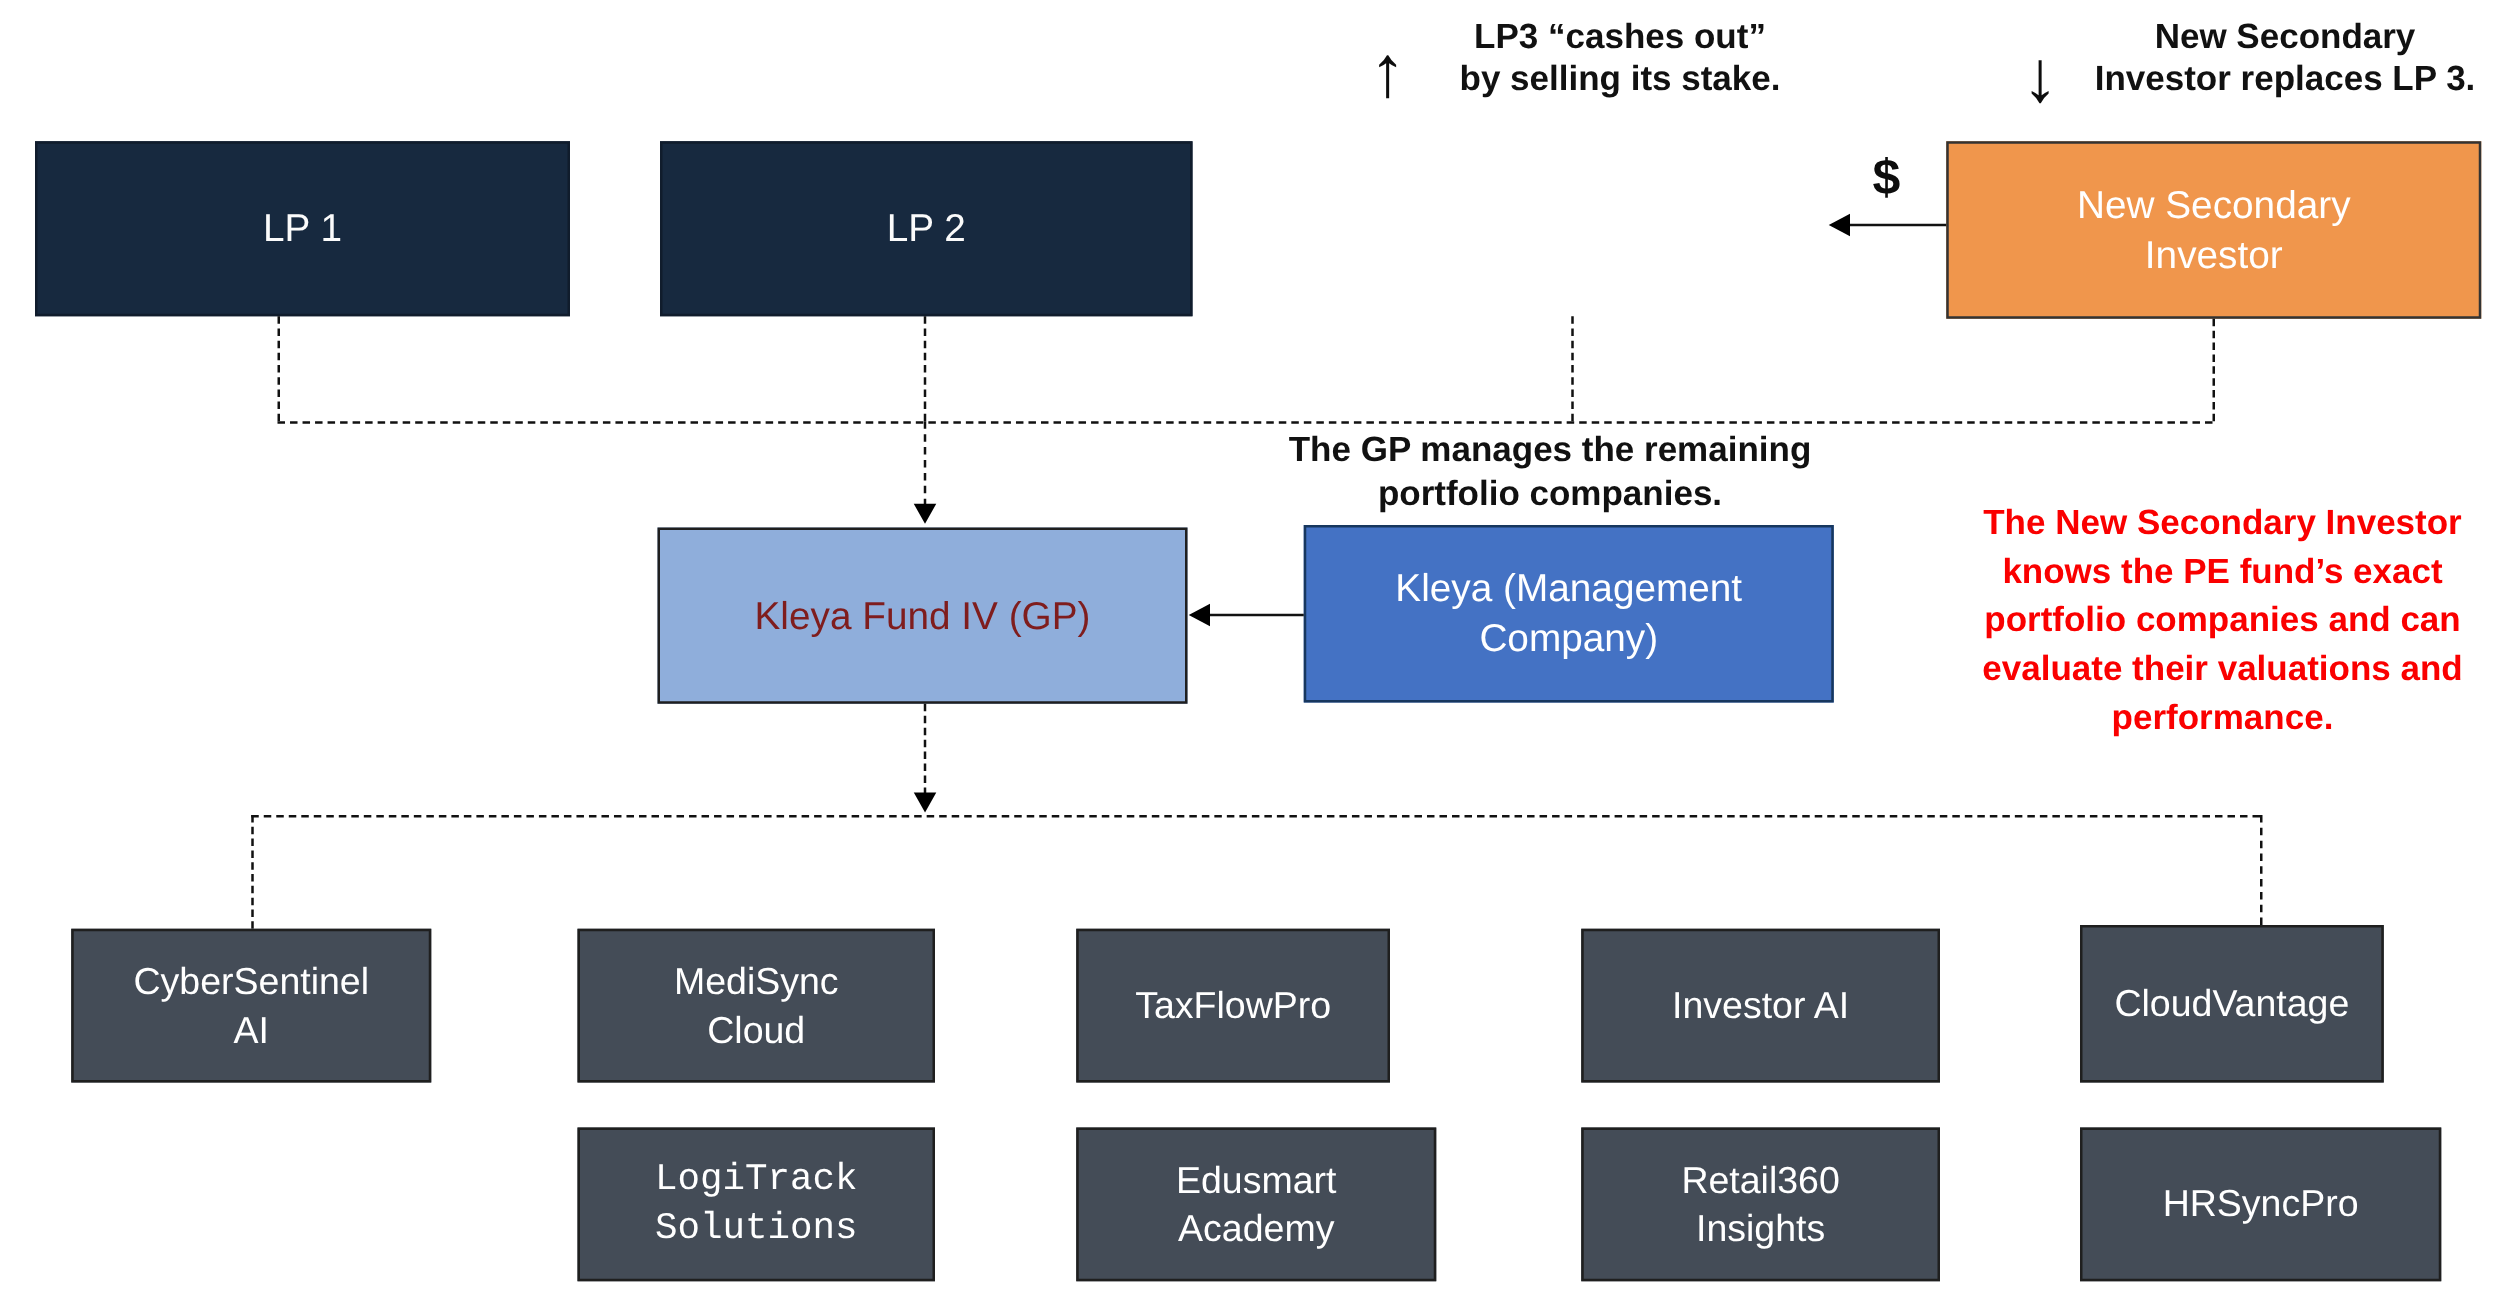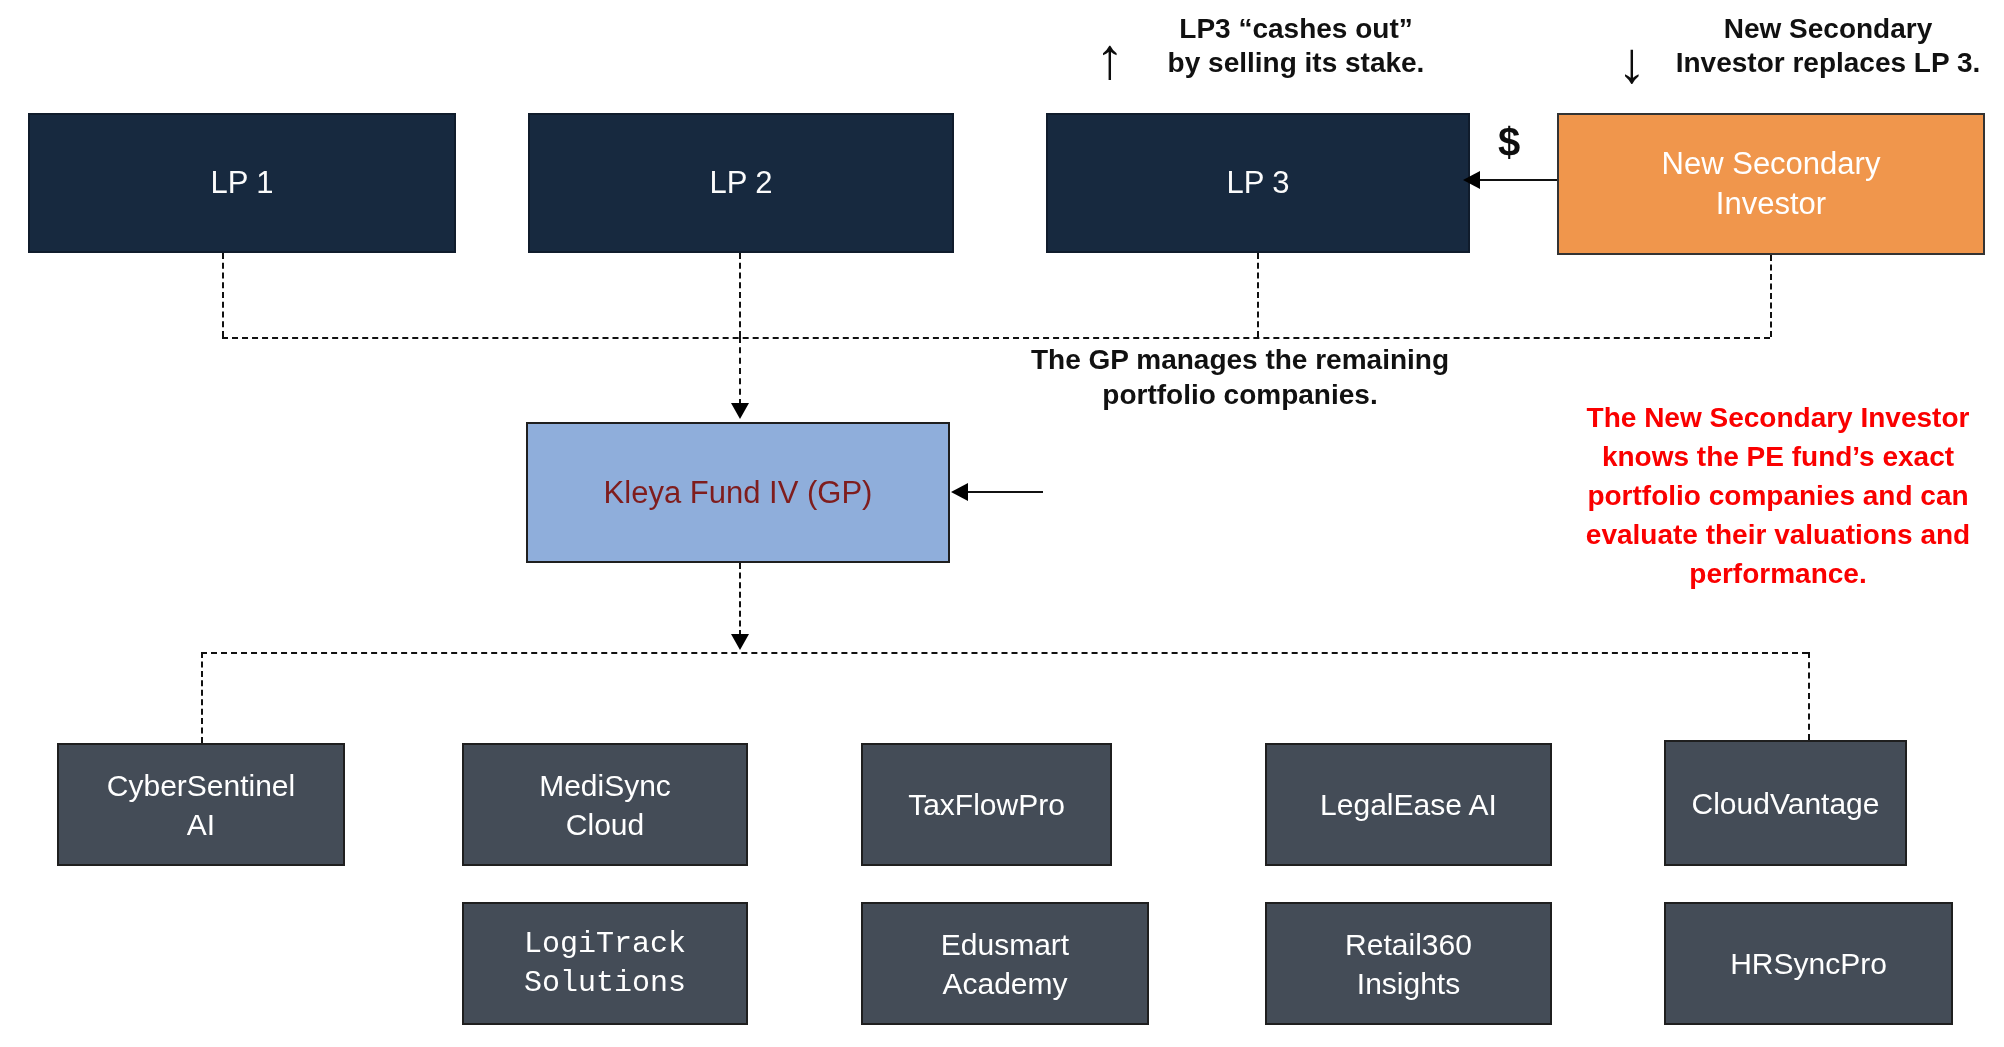--- a/index.html
+++ b/index.html
@@ -49,37 +49,38 @@
   <div class="big-arrow" style="left:1078px;top:22px;width:64px;height:72px;">↑</div>
   <div class="note center top-note" style="left:1146px;top:12px;width:300px;">LP3 “cashes out”
 by selling its stake.</div>
 
   <div class="big-arrow" style="left:1600px;top:26px;width:64px;height:72px;">↓</div>
   <div class="note center top-note" style="left:1663px;top:12px;width:330px;">New Secondary
 Investor replaces LP 3.</div>
 
   <div class="node lp" style="left:28px;top:113px;width:428px;height:140px;">LP 1</div>
   <div class="node lp" style="left:528px;top:113px;width:426px;height:140px;">LP 2</div>
-  <div class="node lp" style="left:1046px;top:113px;width:424px;height:140px;">LP 3</div>
   <div class="node nsi" style="left:1557px;top:113px;width:428px;height:142px;">New Secondary
 Investor</div>
 
   <div class="dollar" style="left:1498px;top:122px;">$</div>
   <div class="hsolid" style="left:1478px;top:179px;width:79px;"></div>
   <div class="tri-left" style="left:1463px;top:171px;"></div>
 
   <div class="vdash" style="left:222px;top:253px;height:84px;"></div>
   <div class="vdash" style="left:739px;top:253px;height:84px;"></div>
   <div class="vdash" style="left:1257px;top:253px;height:84px;"></div>
   <div class="vdash" style="left:1770px;top:255px;height:82px;"></div>
   <div class="hdash" style="left:222px;top:337px;width:1548px;"></div>
   <div class="vdash" style="left:739px;top:337px;height:68px;"></div>
   <div class="tri-down" style="left:731px;top:403px;"></div>
 
   <div class="node gp" style="left:526px;top:422px;width:424px;height:141px;">Kleya Fund IV (GP)</div>
+  <div class="node mgmt" style="left:1043px;top:420px;width:424px;height:142px;">Kleya (Management
+Company)</div>
 
   <div class="hsolid" style="left:966px;top:491px;width:77px;"></div>
   <div class="tri-left" style="left:951px;top:483px;"></div>
 
   <div class="note center gp-note" style="left:1005px;top:342px;width:470px;">The GP manages the remaining
 portfolio companies.</div>
 
   <div class="red-note" style="left:1553px;top:398px;width:450px;">The New Secondary Investor
 knows the PE fund’s exact
 portfolio companies and can
@@ -90,21 +91,21 @@
   <div class="tri-down" style="left:731px;top:634px;"></div>
   <div class="hdash" style="left:201px;top:652px;width:1607px;"></div>
   <div class="vdash" style="left:201px;top:652px;height:91px;"></div>
   <div class="vdash" style="left:1808px;top:652px;height:88px;"></div>
 
   <div class="node pc" style="left:57px;top:743px;width:288px;height:123px;">CyberSentinel
 AI</div>
   <div class="node pc" style="left:462px;top:743px;width:286px;height:123px;">MediSync
 Cloud</div>
   <div class="node pc" style="left:861px;top:743px;width:251px;height:123px;">TaxFlowPro</div>
-  <div class="node pc" style="left:1265px;top:743px;width:287px;height:123px;">LegalEase AI</div>
+  <div class="node pc" style="left:1265px;top:743px;width:287px;height:123px;">Investor AI</div>
   <div class="node pc" style="left:1664px;top:740px;width:243px;height:126px;">CloudVantage</div>
 
   <div class="node pc" style="left:462px;top:902px;width:286px;height:123px;font-family:Liberation Mono, monospace;">LogiTrack
 Solutions</div>
   <div class="node pc" style="left:861px;top:902px;width:288px;height:123px;">Edusmart
 Academy</div>
   <div class="node pc" style="left:1265px;top:902px;width:287px;height:123px;">Retail360
 Insights</div>
   <div class="node pc" style="left:1664px;top:902px;width:289px;height:123px;">HRSyncPro</div>
 

